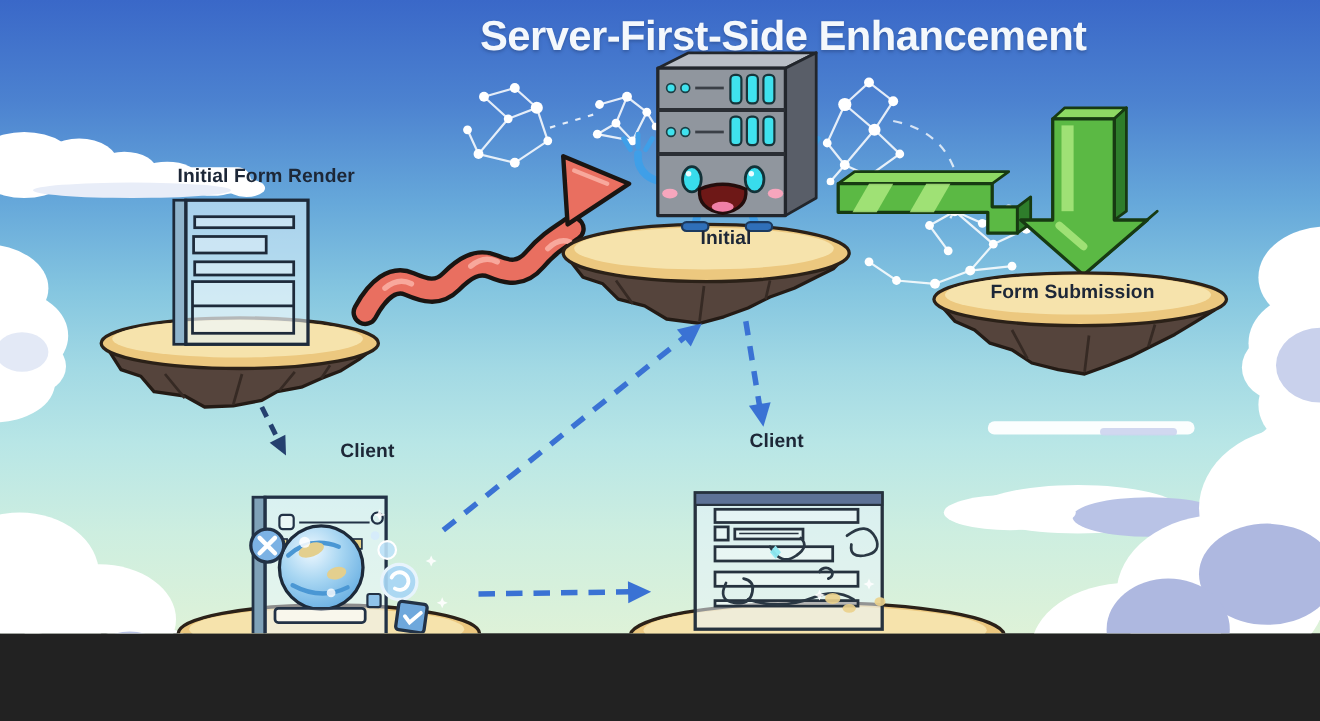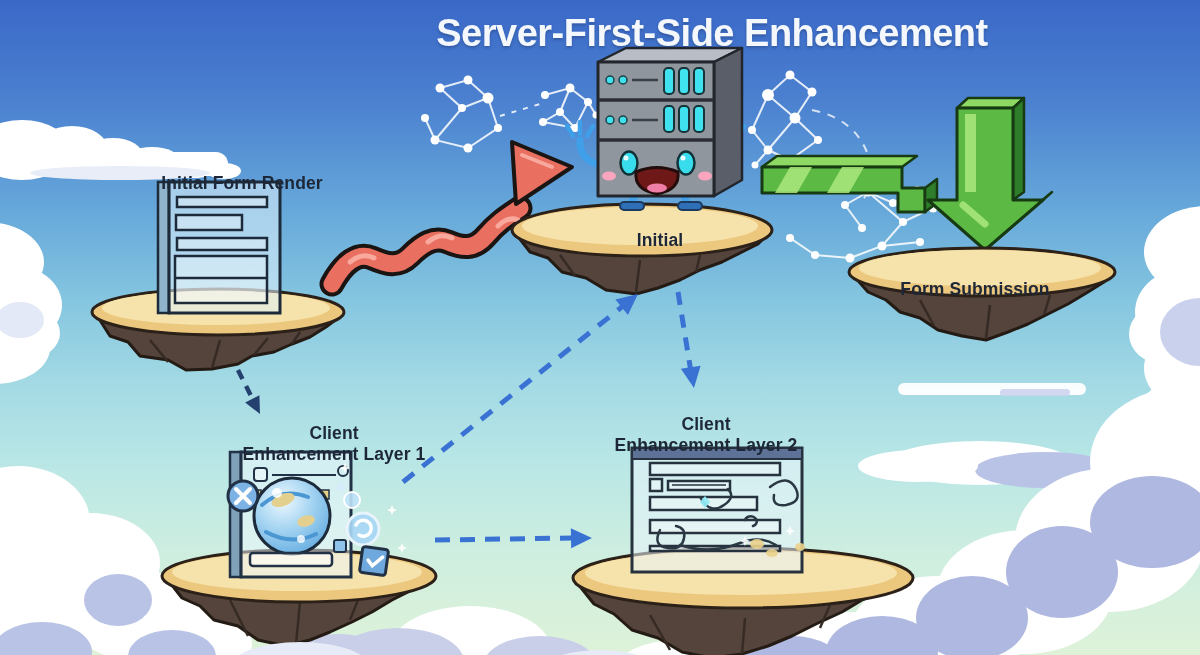--- a/index.html
+++ b/index.html
@@ -1,32 +1,32 @@
 <!DOCTYPE html>
 <html><head>
 <meta charset="utf-8">
 <style>
   html,body{margin:0;padding:0;background:#222;}
   .scene{
-    position:relative;width:1200px;height:655px;overflow:hidden;
+    position:relative;width:1200px;height:576px;overflow:hidden;
     font-family:"Liberation Sans",sans-serif;
     background:linear-gradient(180deg,
       #3a68c8 0%, #4c82d0 16%, #66a8da 32%, #85c6e0 46%,
       #a2d9e4 58%, #b8e6e6 70%, #cdeee0 84%, #def2d8 100%);
   }
   svg{position:absolute;left:0;top:0;}
   .title{
     position:absolute;left:712px;top:12px;transform:translateX(-50%);
     font-size:38px;font-weight:800;color:#f4f8fc;white-space:nowrap;
     text-shadow:0 2px 3px rgba(25,45,90,.35);letter-spacing:-.5px;
   }
   .node-label{
     position:absolute;transform:translateX(-50%);text-align:center;
     color:#1d2737;font-weight:800;font-size:17.5px;line-height:21px;
-    white-space:nowrap;letter-spacing:.1px;margin-top:24px;
+    white-space:nowrap;letter-spacing:.1px;
   }
   .lbl-initial{left:242px;top:149px;}
   .lbl-server{left:660px;top:206px;}
   .lbl-submission{left:975px;top:255px;}
   .lbl-client1{left:334px;top:399px;}
   .lbl-client2{left:706px;top:390px;}
 </style>
 </head>
 <body>
 
@@ -390,21 +390,19 @@
 <div class="node-label lbl-server">
   <span>Initial</span>
 </div>
 
 <div class="node-label lbl-submission">
   <span>Form Submission</span>
 </div>
 
 <div class="node-label lbl-client1">
   <span>Client</span><br>
-  <span>Enhancement Layer 1</span>
 </div>
 
 <div class="node-label lbl-client2">
   <span>Client</span><br>
-  <span>Enhancement Layer 2</span>
 </div>
 
 </div>
 
 </body></html>

